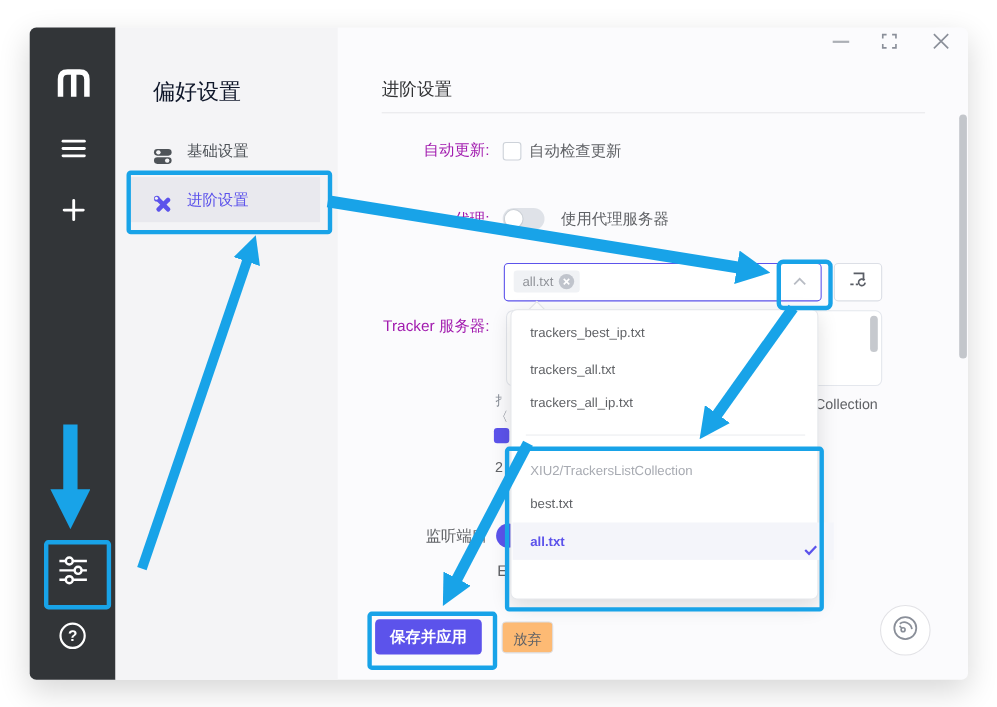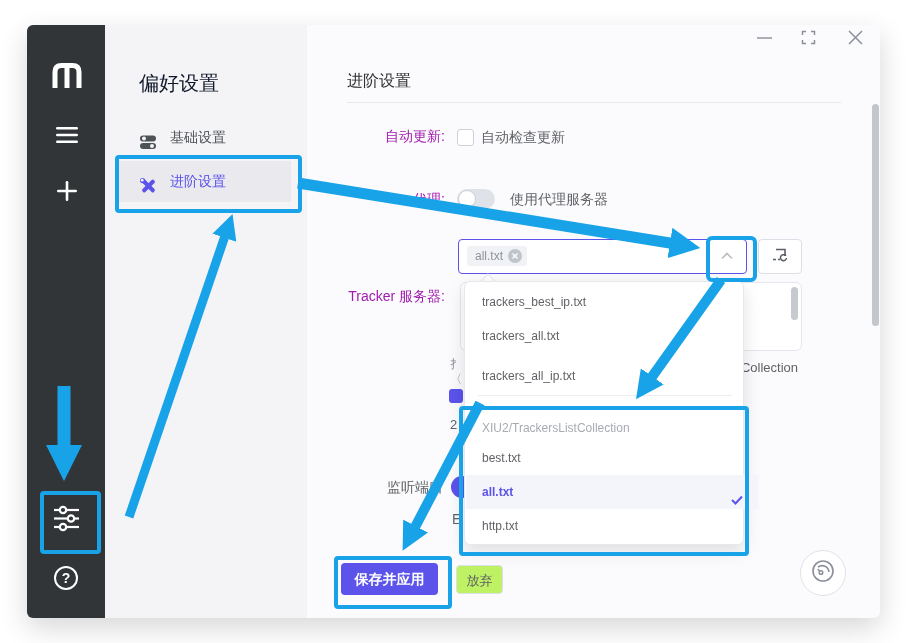--- a/index.html
+++ b/index.html
@@ -46,21 +46,21 @@
             box-shadow:0 6px 18px rgba(0,0,0,.12);box-sizing:border-box;}
   .notch{left:482px;top:276px;width:11px;height:11px;background:#fff;transform:rotate(45deg);
          border-left:1px solid #E6E8EC;border-top:1px solid #E6E8EC;}
   .ditem{position:absolute;left:1px;width:276px;height:34px;line-height:34px;padding-left:16px;font-size:12px;color:#606266;}
   .ddivider{position:absolute;left:13px;top:113px;width:254px;height:1px;background:#ECEDF0;}
   .dgroup{position:absolute;left:17px;top:133px;height:26px;line-height:26px;font-size:12px;color:#A8ABB2;}
   .dsel{color:#5C53EB;font-weight:bold;background:#F4F5FA;}
   
   .savebtn{left:341px;top:563px;width:97px;height:32px;background:#5C53EB;border-radius:4px;color:#fff;
            font-size:14px;font-weight:bold;text-align:center;line-height:32px;}
-  .discardbtn{left:456px;top:565px;width:47px;height:29px;background:#bef264;border:1px solid #DCDFE6;border-radius:4px;
+  .discardbtn{left:456px;top:565px;width:47px;height:29px;background:#fdba74;border:1px solid #DCDFE6;border-radius:4px;
               color:#606266;font-size:13px;text-align:center;line-height:29px;box-sizing:border-box;}
   .gaugebtn{left:800px;top:550px;width:44px;height:44px;border:1px solid #E2E2E6;border-radius:50%;background:#fff;
             display:flex;align-items:center;justify-content:center;}
   
   .pagescroll{left:872px;top:104px;width:7px;height:222px;background:#C3C6CB;border-radius:4px;}
   
   .minbar{left:757px;top:37px;width:15px;height:2px;background:#ABAFB5;}
   
   .annbox{border:4px solid #18A3E8;border-radius:4px;z-index:55;}
   #annB1{left:115px;top:155px;width:179px;height:50px;}
@@ -192,33 +192,32 @@
   <div class="abs fragsq"></div>
   <div class="abs frag" style="left:450px;top:417px;font-size:13px;color:#606266;">2</div>
   <div class="abs listenlabel">监听端口</div>
   <div class="abs fragcircle"></div>
   <div class="abs frag" style="left:452px;top:511px;font-size:14px;color:#606266;">E</div>
 
   <div class="abs notch z3"></div>
   <div class="abs dropdown z3">
     <div class="ditem" style="top:3px;">trackers_best_ip.txt</div>
     <div class="ditem" style="top:37px;">trackers_all.txt</div>
-    <div class="ditem" style="top:77px;">trackers_all_ip.txt</div>
+    <div class="ditem" style="top:67px;">trackers_all_ip.txt</div>
     <div class="ddivider"></div>
     <div class="dgroup">XIU2/TrackersListCollection</div>
     <div class="ditem" style="top:159px;">best.txt</div>
     <div class="ditem dsel" style="top:193px;">
       <span>all.txt</span>
       <span style="position:absolute;right:14px;top:10px;">
         <svg width="14" height="12" viewBox="0 0 14 12">
           <polyline points="2,6 5.5,9.5 12,2.5" fill="none" stroke="#5C53EB" stroke-width="2"></polyline>
         </svg>
       </span>
     </div>
-    <div class="ditem" style="top:227px;">http.txt</div>
   </div>
 
   <div class="abs savebtn">保存并应用</div>
   <div class="abs discardbtn">放弃</div>
   <div class="abs gaugebtn">
     <span>
       <svg width="26" height="26" viewBox="0 0 26 26">
         <circle cx="13" cy="13" r="10" fill="none" stroke="#8A8F99" stroke-width="1.6"></circle>
         <path d="M8,9 a7,7 0 0 1 11,5" fill="none" stroke="#8A8F99" stroke-width="1.6"></path>
         <circle cx="11" cy="14.5" r="1.8" fill="none" stroke="#8A8F99" stroke-width="1.5"></circle>

